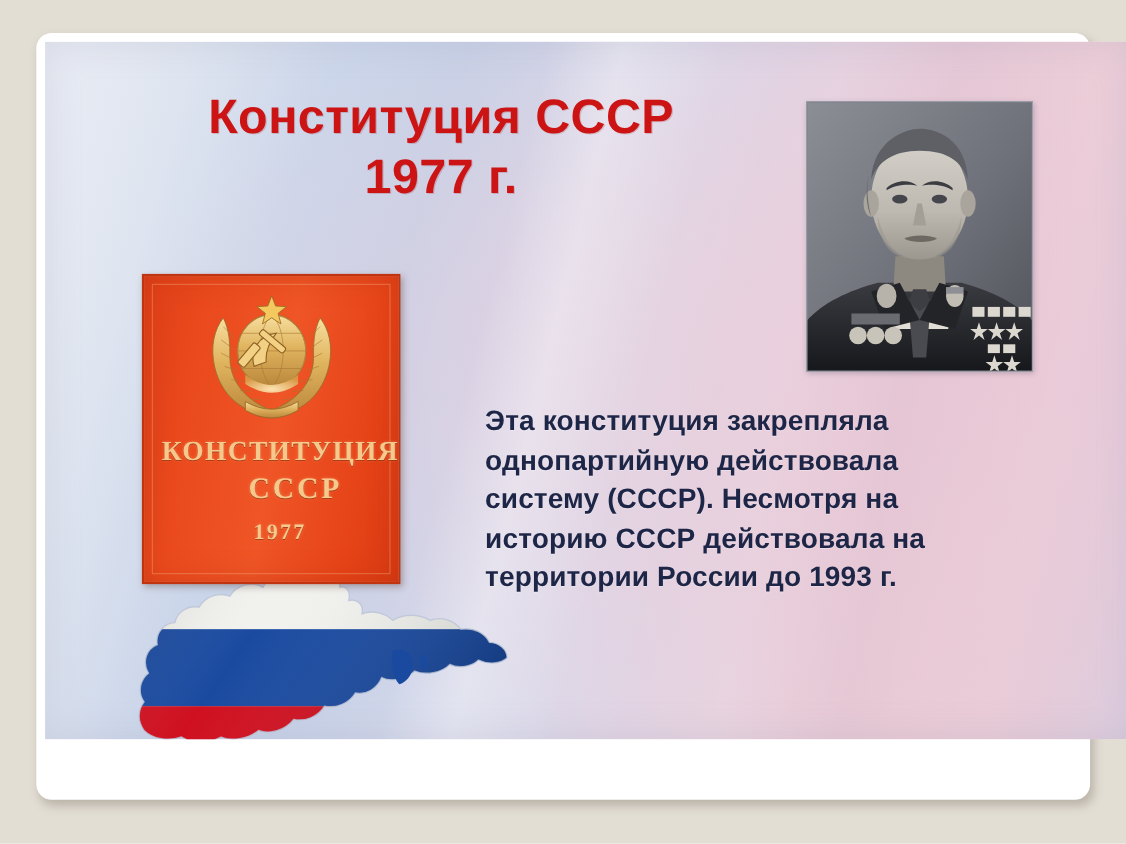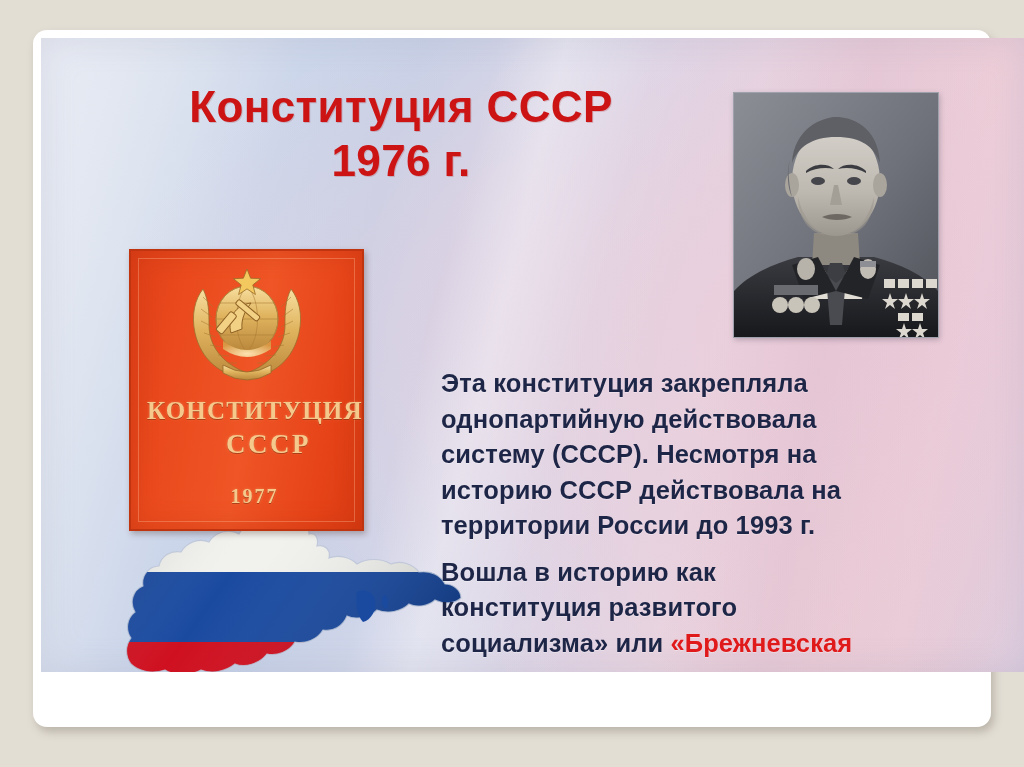--- a/index.html
+++ b/index.html
@@ -120,21 +120,21 @@
     left: 16px;
     right: 0;
     text-align: center;
     color: #f5c98c;
     font-family: "Liberation Serif", serif;
     font-weight: bold;
     text-shadow: 0 1px 0 rgba(120,40,10,0.55), 0 0 3px rgba(255,220,170,0.35);
   }
   .book-title1 { top: 146px; font-size: 25px; letter-spacing: 1.2px; }
   .book-title2 { top: 178px; font-size: 27px; letter-spacing: 2.5px; padding-left: 28px; }
-  .book-year   { top: 222px; font-size: 20px; letter-spacing: 2px; margin-top: 12px; }
+  .book-year   { top: 222px; font-size: 20px; letter-spacing: 2px; }
 
   
   .portrait {
     position: absolute;
     left: 692px;
     top: 54px;
     width: 204px;
     height: 244px;
     z-index: 6;
     border: 1px solid #9fa2ad;
@@ -191,21 +191,21 @@
 <body>
 
 <div class="stage">
 
   <div class="page-card"></div>
 
   <div class="slide">
 
     <div class="title-block">
       <div class="title-line">Конституция СССР</div>
-      <div class="title-line">1976 г.</div>
+      <div class="title-line">1977 г.</div>
     </div>
 
     <div class="book">
       <div class="book-inner-line"></div>
 
       <svg class="emblem" viewBox="0 0 136 120">
         <defs>
           <linearGradient id="gold" x1="0" y1="0" x2="0" y2="1">
             <stop offset="0%" stop-color="#f7dfa0"></stop>
             <stop offset="45%" stop-color="#e0b45f"></stop>
@@ -379,27 +379,17 @@
     </div>
 
     <div class="body-text">
       <div class="para1">
         <div>Эта конституция закрепляла</div>
         <div>однопартийную действовала</div>
         <div>систему (СССР). Несмотря на</div>
         <div>историю СССР действовала на</div>
         <div>территории России до 1993 г.</div>
       </div>
-      <div class="para2">
-        <div>Вошла в историю как</div>
-        <div>конституция развитого</div>
-        <div>
-          <span>социализма» или </span><span class="hl-red">«Брежневская</span>
-        </div>
-        <div>
-          <span class="hl-red">конституция»</span><span>.</span>
-        </div>
-      </div>
     </div>
 
 
   </div>
 </div>
 
 </body></html>

